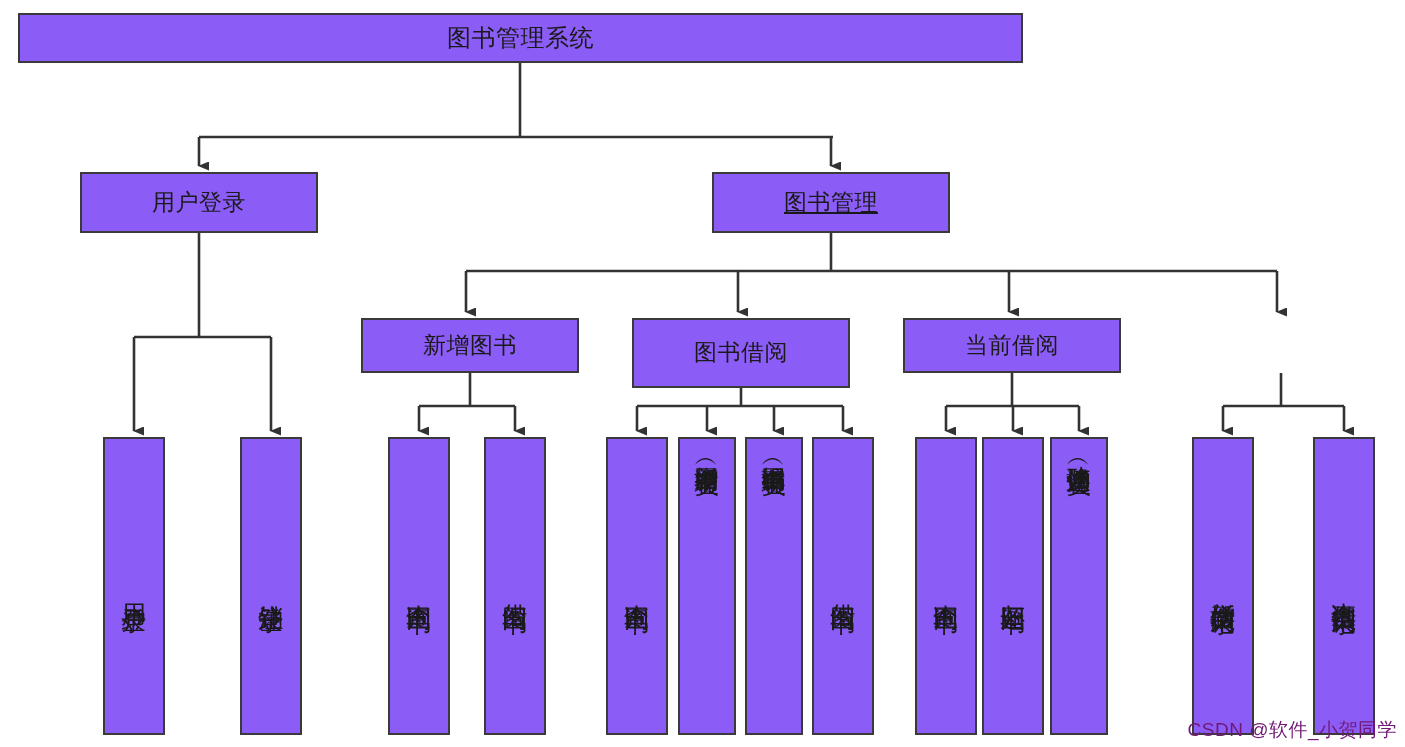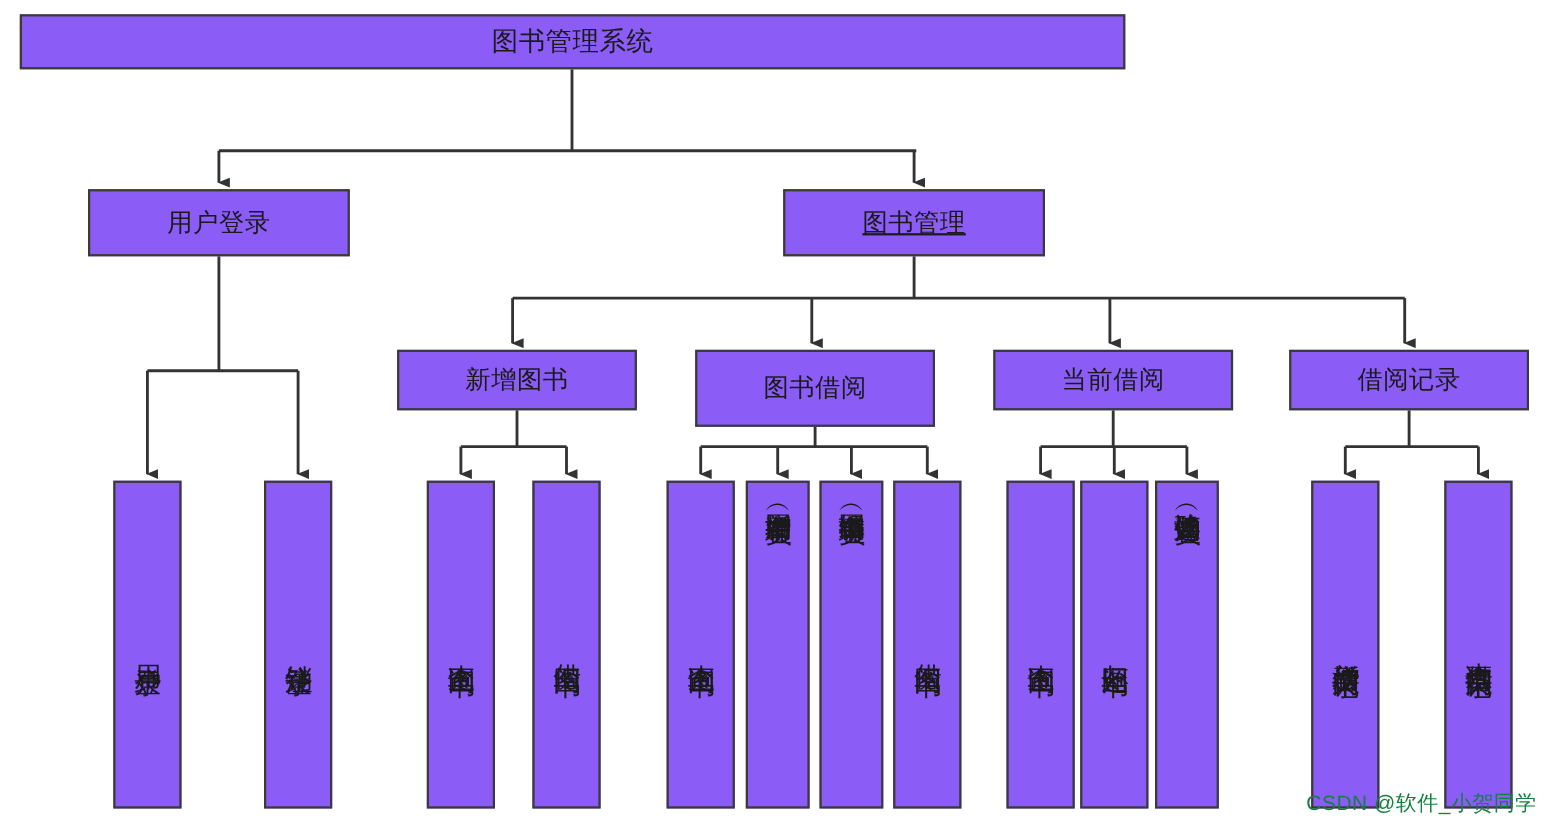--- a/index.html
+++ b/index.html
@@ -66,21 +66,21 @@
   }
   .node.vert.mid{
     align-items:center;
   }
   
   #watermark{
     position:absolute;
     right:8px;
     bottom:4px;
     font-size:19px;
-    color:#15803d;
+    color:#701a75;
     letter-spacing:0.5px;
     white-space:nowrap;
     font-family:"Liberation Sans","DejaVu Sans",sans-serif;
   }
 </style>
 </head>
 <body>
 
 <div id="diagram-root">
 
@@ -147,23 +147,20 @@
 
   <div class="node horiz" style="left:361px;top:318px;width:218px;height:55px;">
     <span class="label">新增图书</span>
   </div>
   <div class="node horiz" style="left:632px;top:318px;width:218px;height:70px;">
     <span class="label">图书借阅</span>
   </div>
   <div class="node horiz" style="left:903px;top:318px;width:218px;height:55px;">
     <span class="label">当前借阅</span>
   </div>
-  <div class="node horiz" style="left:1172px;top:318px;width:218px;height:55px;">
-    <span class="label">借阅记录</span>
-  </div>
 
   <div class="node vert mid" style="left:103px;top:437px;width:62px;height:298px;">
     <span class="label">用户登录</span>
   </div>
   <div class="node vert mid" style="left:240px;top:437px;width:62px;height:298px;">
     <span class="label">注销登录</span>
   </div>
 
   <div class="node vert mid" style="left:388px;top:437px;width:62px;height:298px;">
     <span class="label">查询图书</span>

